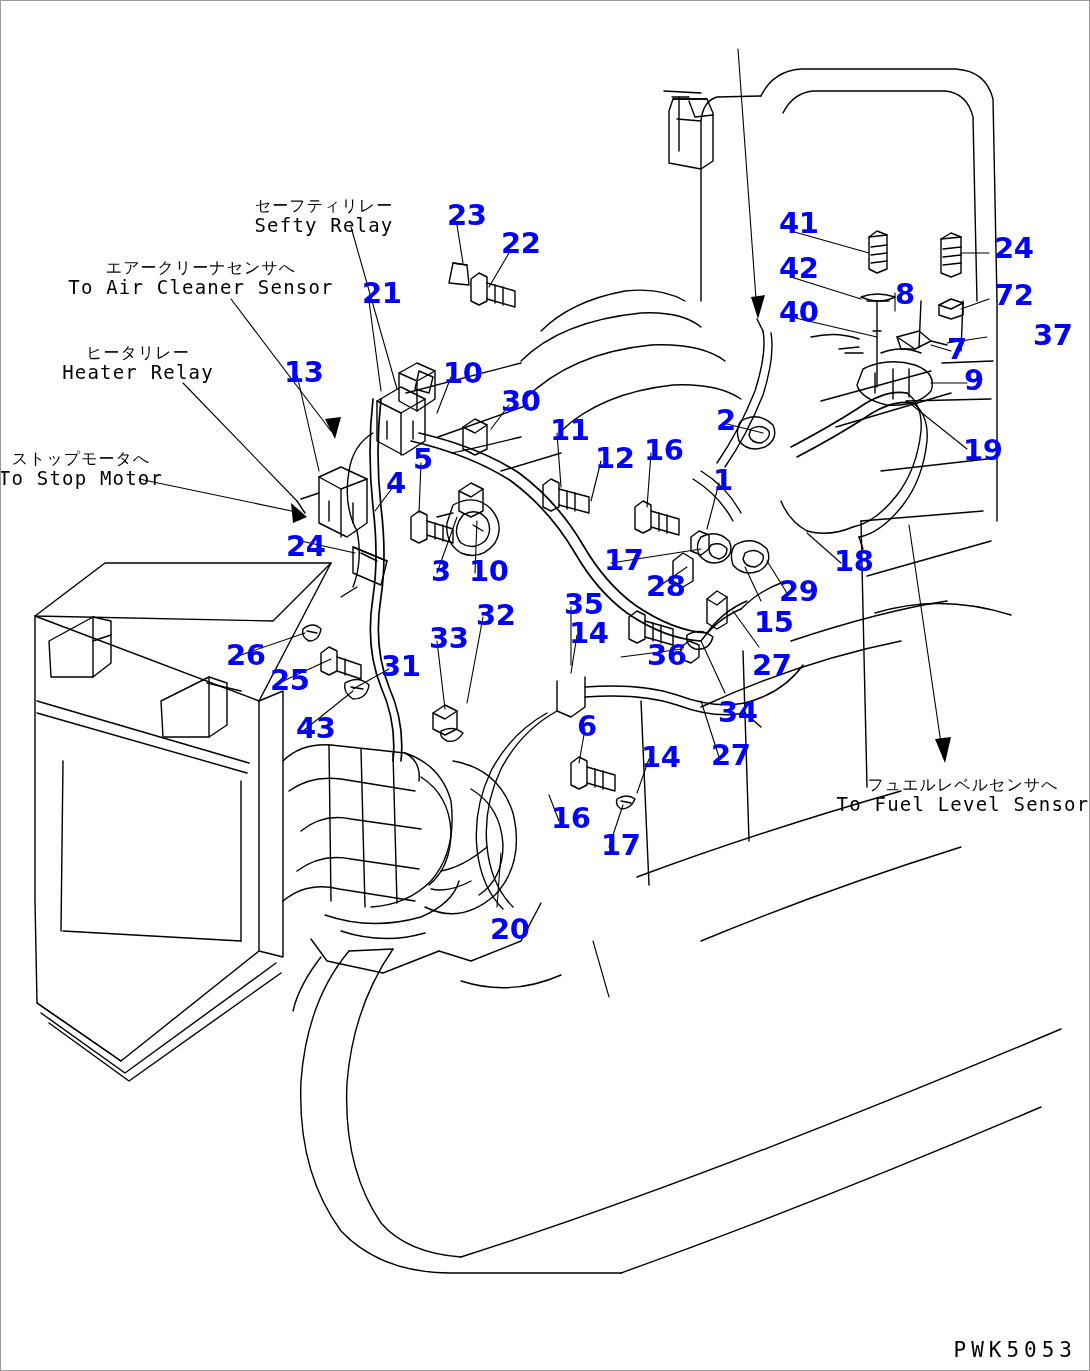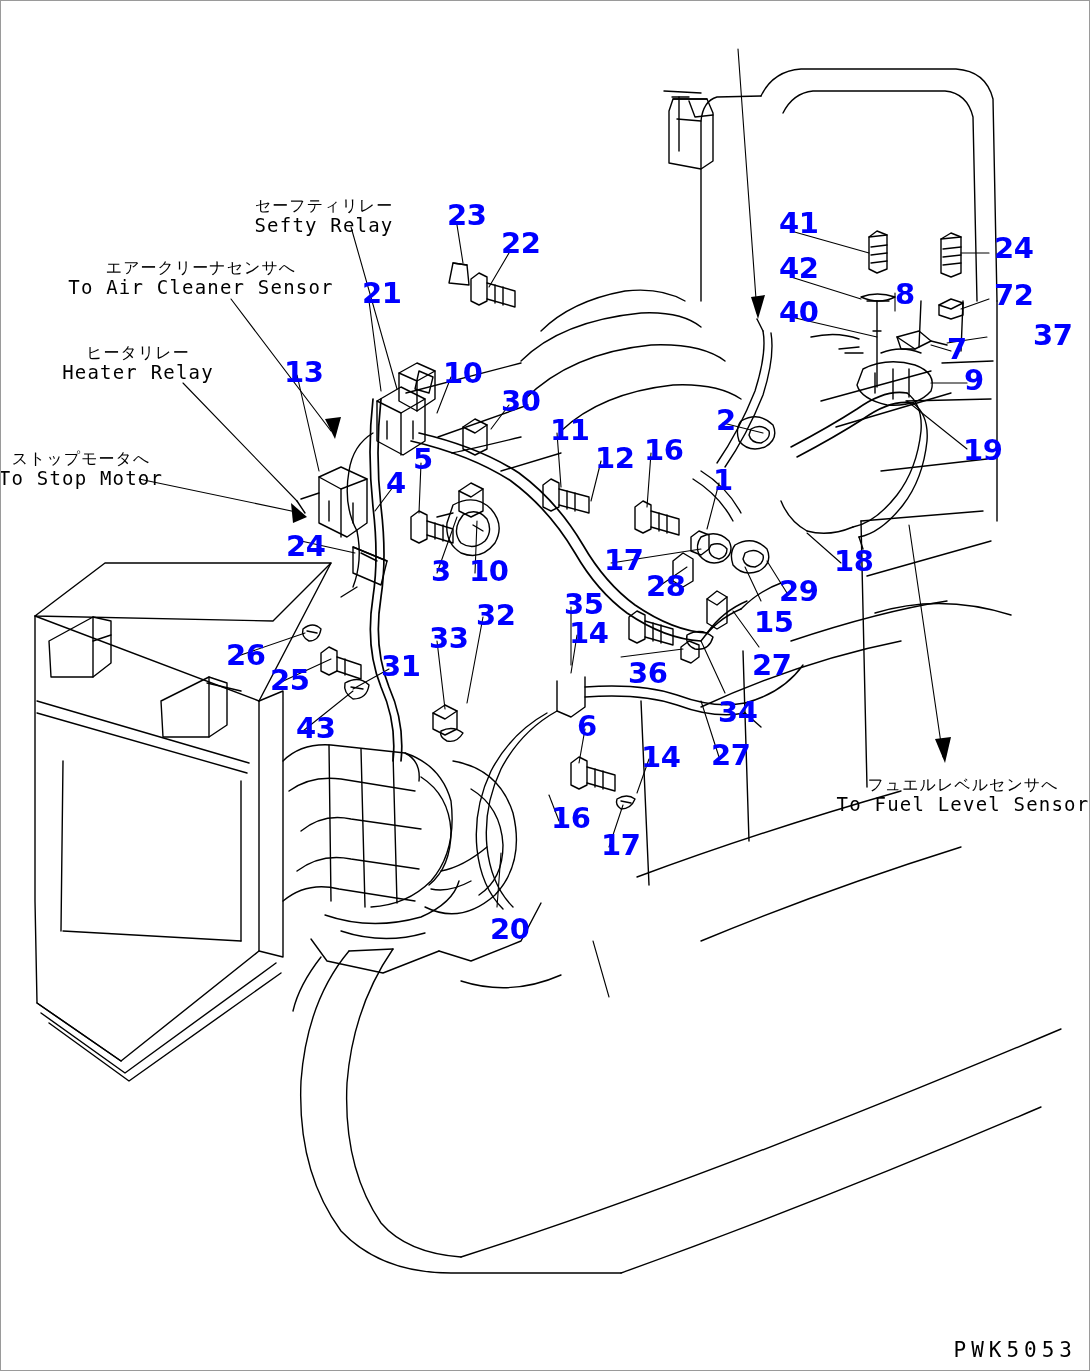--- a/index.html
+++ b/index.html
@@ -479,21 +479,21 @@
       <div class="callout" style="left: 468px; top: 556px;">10</div>
       <div class="callout" style="left: 603px; top: 545px;">17</div>
       <div class="callout" style="left: 645px; top: 571px;">28</div>
       <div class="callout" style="left: 778px; top: 576px;">29</div>
       <div class="callout" style="left: 833px; top: 546px;">18</div>
       <div class="callout" style="left: 753px; top: 607px;">15</div>
       <div class="callout" style="left: 563px; top: 589px;">35</div>
       <div class="callout" style="left: 475px; top: 600px;">32</div>
       <div class="callout" style="left: 428px; top: 623px;">33</div>
       <div class="callout" style="left: 568px; top: 618px;">14</div>
-      <div class="callout" style="left: 627px; top: 640px; margin-top: 18px;">36</div>
+      <div class="callout" style="left: 646px; top: 640px;">36</div>
       <div class="callout" style="left: 751px; top: 650px;">27</div>
       <div class="callout" style="left: 225px; top: 640px;">26</div>
       <div class="callout" style="left: 269px; top: 665px;">25</div>
       <div class="callout" style="left: 380px; top: 651px;">31</div>
       <div class="callout" style="left: 717px; top: 697px;">34</div>
       <div class="callout" style="left: 295px; top: 713px;">43</div>
       <div class="callout" style="left: 576px; top: 711px;">6</div>
       <div class="callout" style="left: 640px; top: 742px;">14</div>
       <div class="callout" style="left: 710px; top: 740px;">27</div>
       <div class="callout" style="left: 550px; top: 803px;">16</div>

